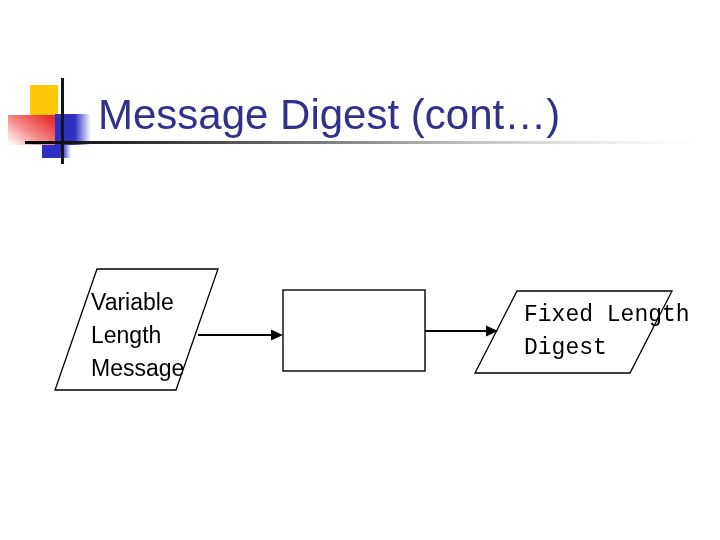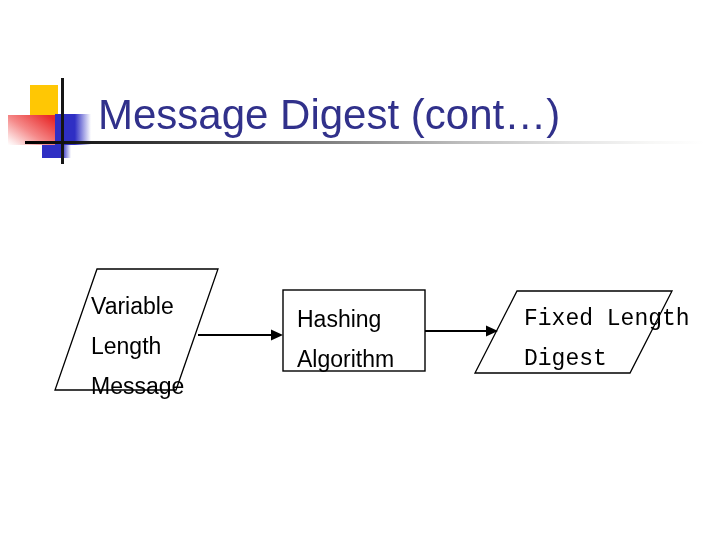--- a/index.html
+++ b/index.html
@@ -18,21 +18,21 @@
   .hline {
     position:absolute; left:25px; top:141px; width:680px; height:3px;
     background:linear-gradient(to right,#000 0%,#161616 7%,#4d4d4d 28%,#8a8a8a 48%,#bdbdbd 64%,#e3e3e3 80%,#f7f7f6 92%,#ffffff 100%);
   }
   .title {
     position:absolute; left:98px; top:91px; margin:0;
     font-size:42px; font-weight:normal; line-height:48px; white-space:nowrap;
   }
   .diagram-svg { position:absolute; left:0; top:0; width:720px; height:540px; }
   .node-label {
-    position:absolute; color:#000; font-size:23px; line-height:40px;
+    position:absolute; color:#000; font-size:23px; line-height:33px;
     white-space:pre-line;
   }
   .label-input   { left:91px;  top:286px; }
   .label-process { left:297px; top:299px; }
   .label-output  { left:524px; top:299px;font-family:Liberation Mono, monospace; }
   .page-number {
     position:absolute; left:657px; top:510px; font-size:13px; color:#1a1a1a;text-decoration:underline;
   }
 </style>
 </head>
@@ -57,19 +57,17 @@
     <line x1="198" y1="335" x2="271" y2="335" stroke="#000000" stroke-width="2"></line>
     <polygon points="271,329.5 283,335 271,340.5" fill="#000000"></polygon>
 
     <line x1="425" y1="331" x2="486" y2="331" stroke="#000000" stroke-width="2"></line>
     <polygon points="486,325.5 498,331 486,336.5" fill="#000000"></polygon>
   </svg>
 
   <div class="node-label label-input">Variable
 Length
 Message</div>
-  <div class="node-label label-process">Hashing
-Algorithm</div>
   <div class="node-label label-output">Fixed Length
 Digest</div>
 
   <div class="page-number">18</div>
 </div>
 
 </body></html>

